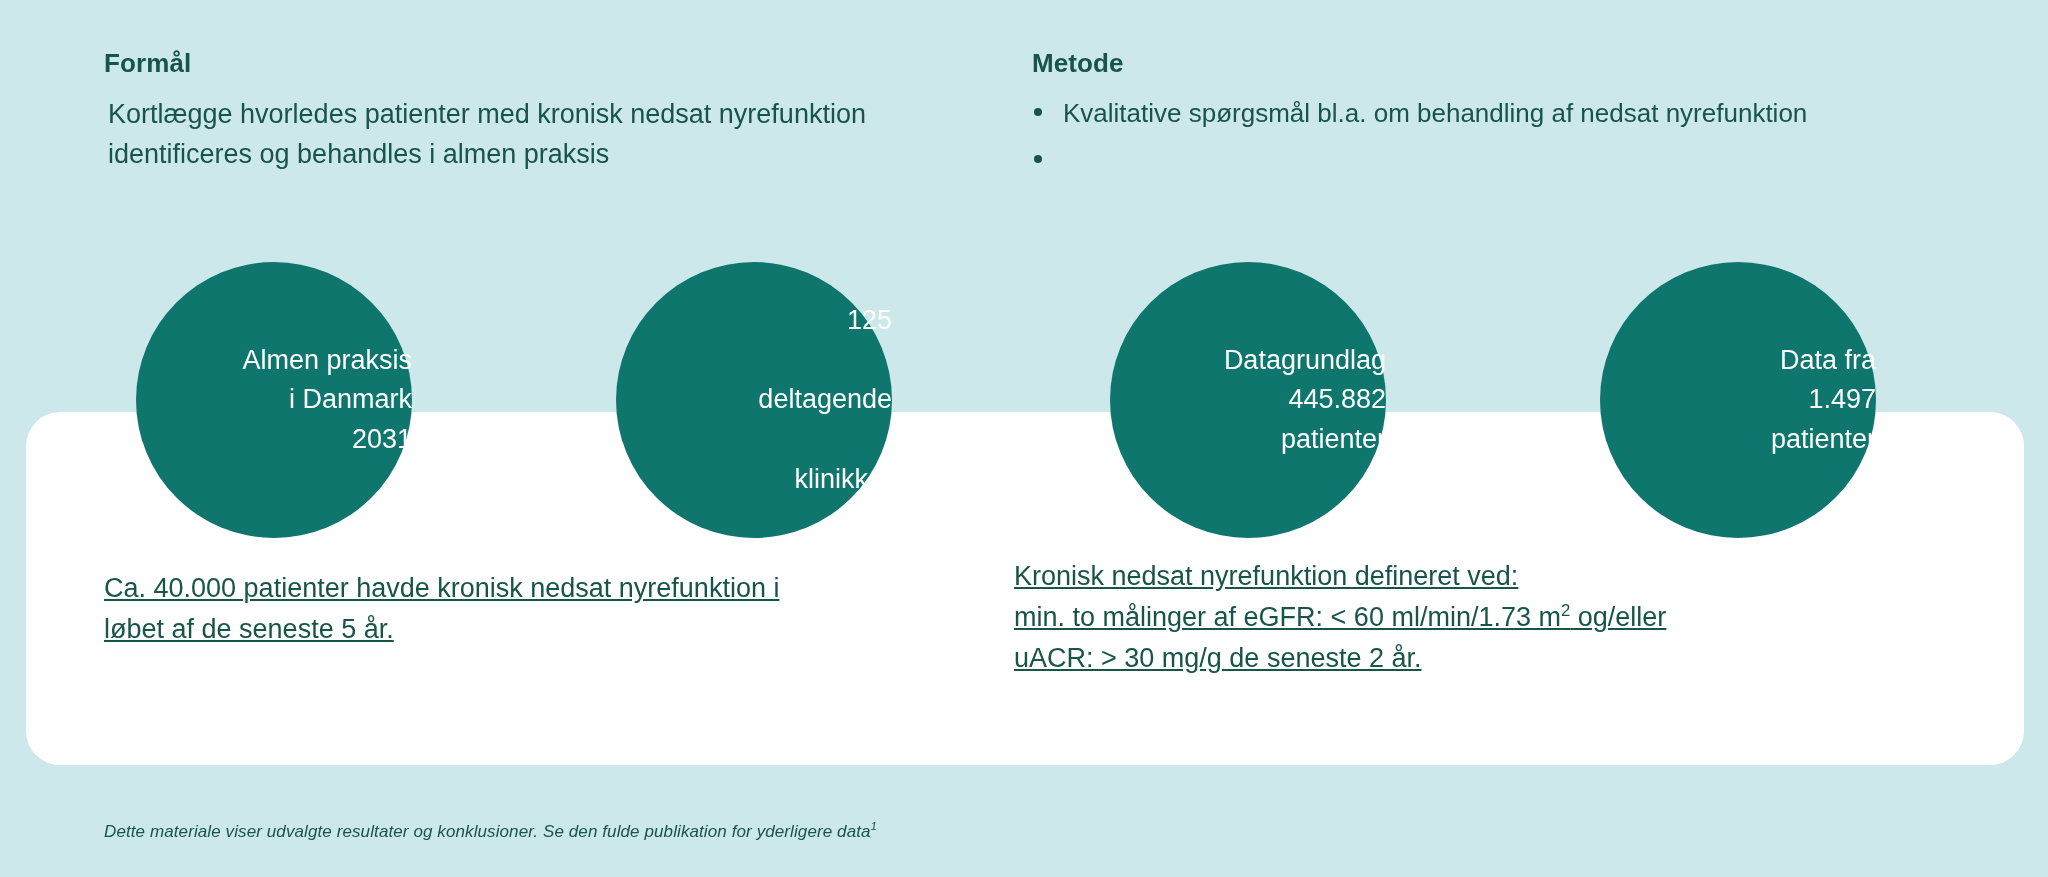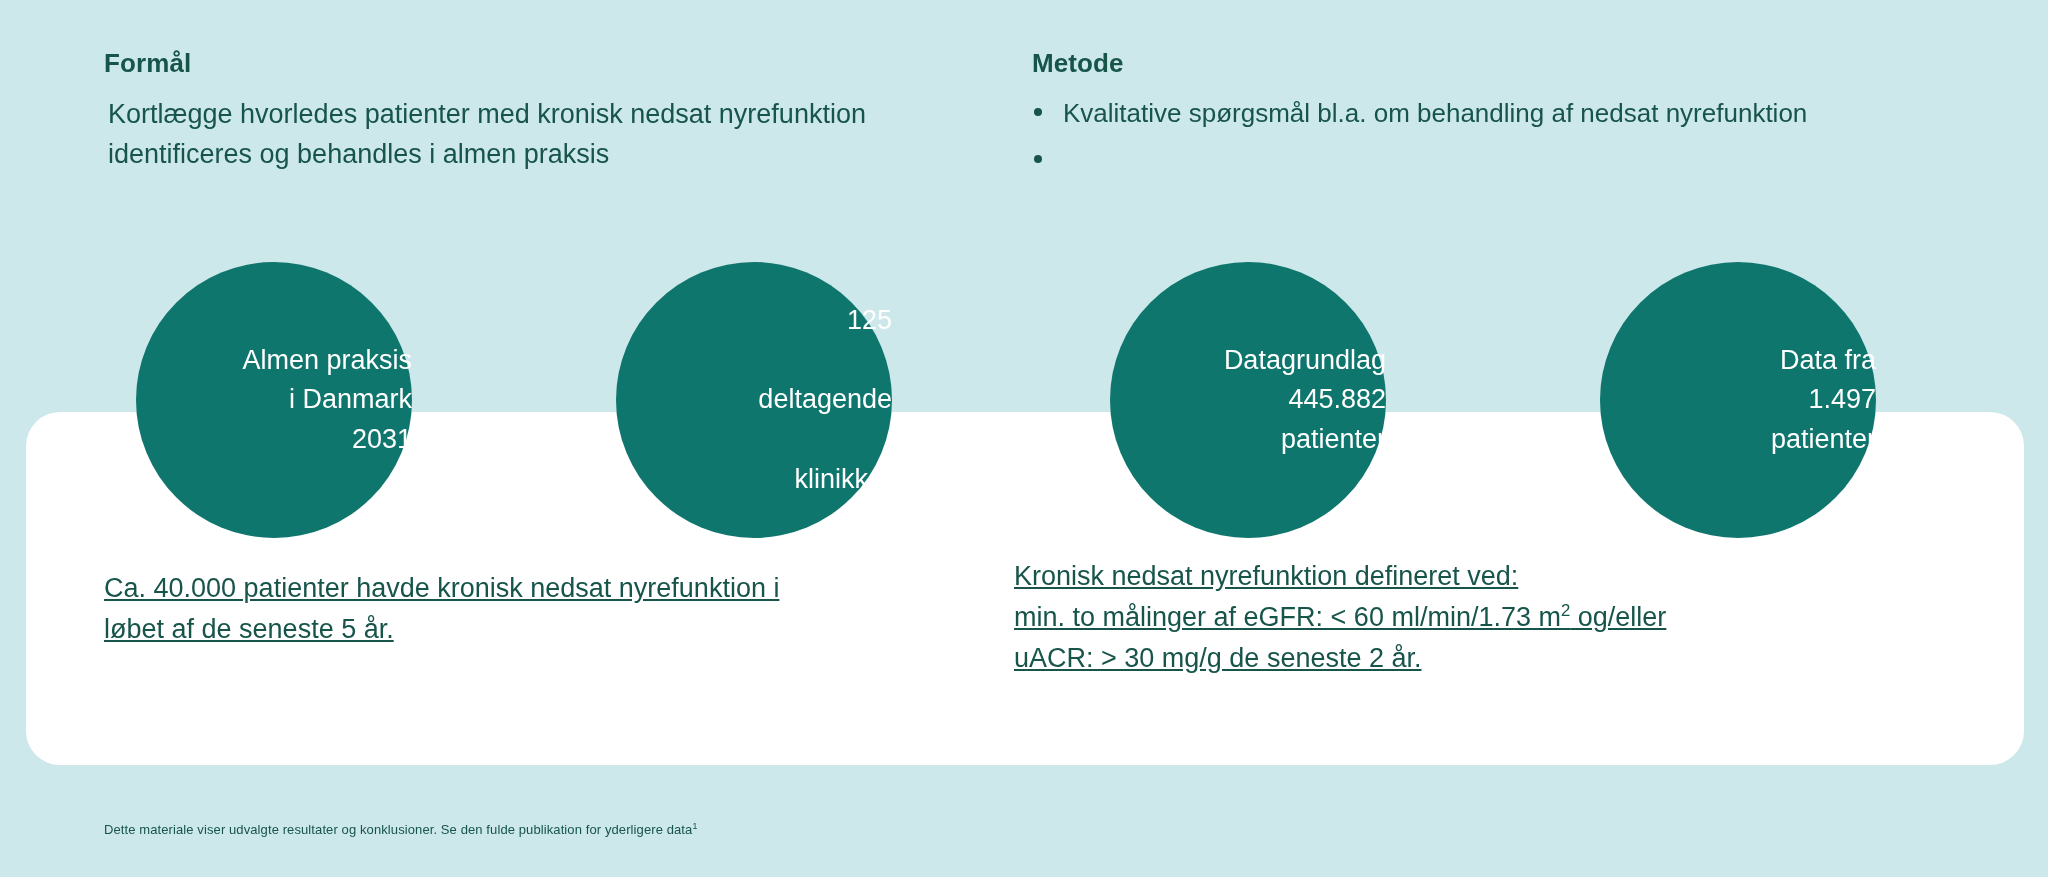--- a/index.html
+++ b/index.html
@@ -144,24 +144,25 @@
     font-size: 0.62em;
     vertical-align: super;
     line-height: 0;
   }
 
   
   .footnote {
     position: absolute;
     left: 104px;
     top: 822px;
-    font-size: 13px;
+    font-size: 17px;
     color: #17544a;
     z-index: 3;
     letter-spacing: 0.1px;
+    font-style: italic;
   }
   .footnote sup { font-size: 0.68em; }
 </style>
 </head>
 <body>
 
 <div class="stage">
 
   <div class="white-card"></div>
 

